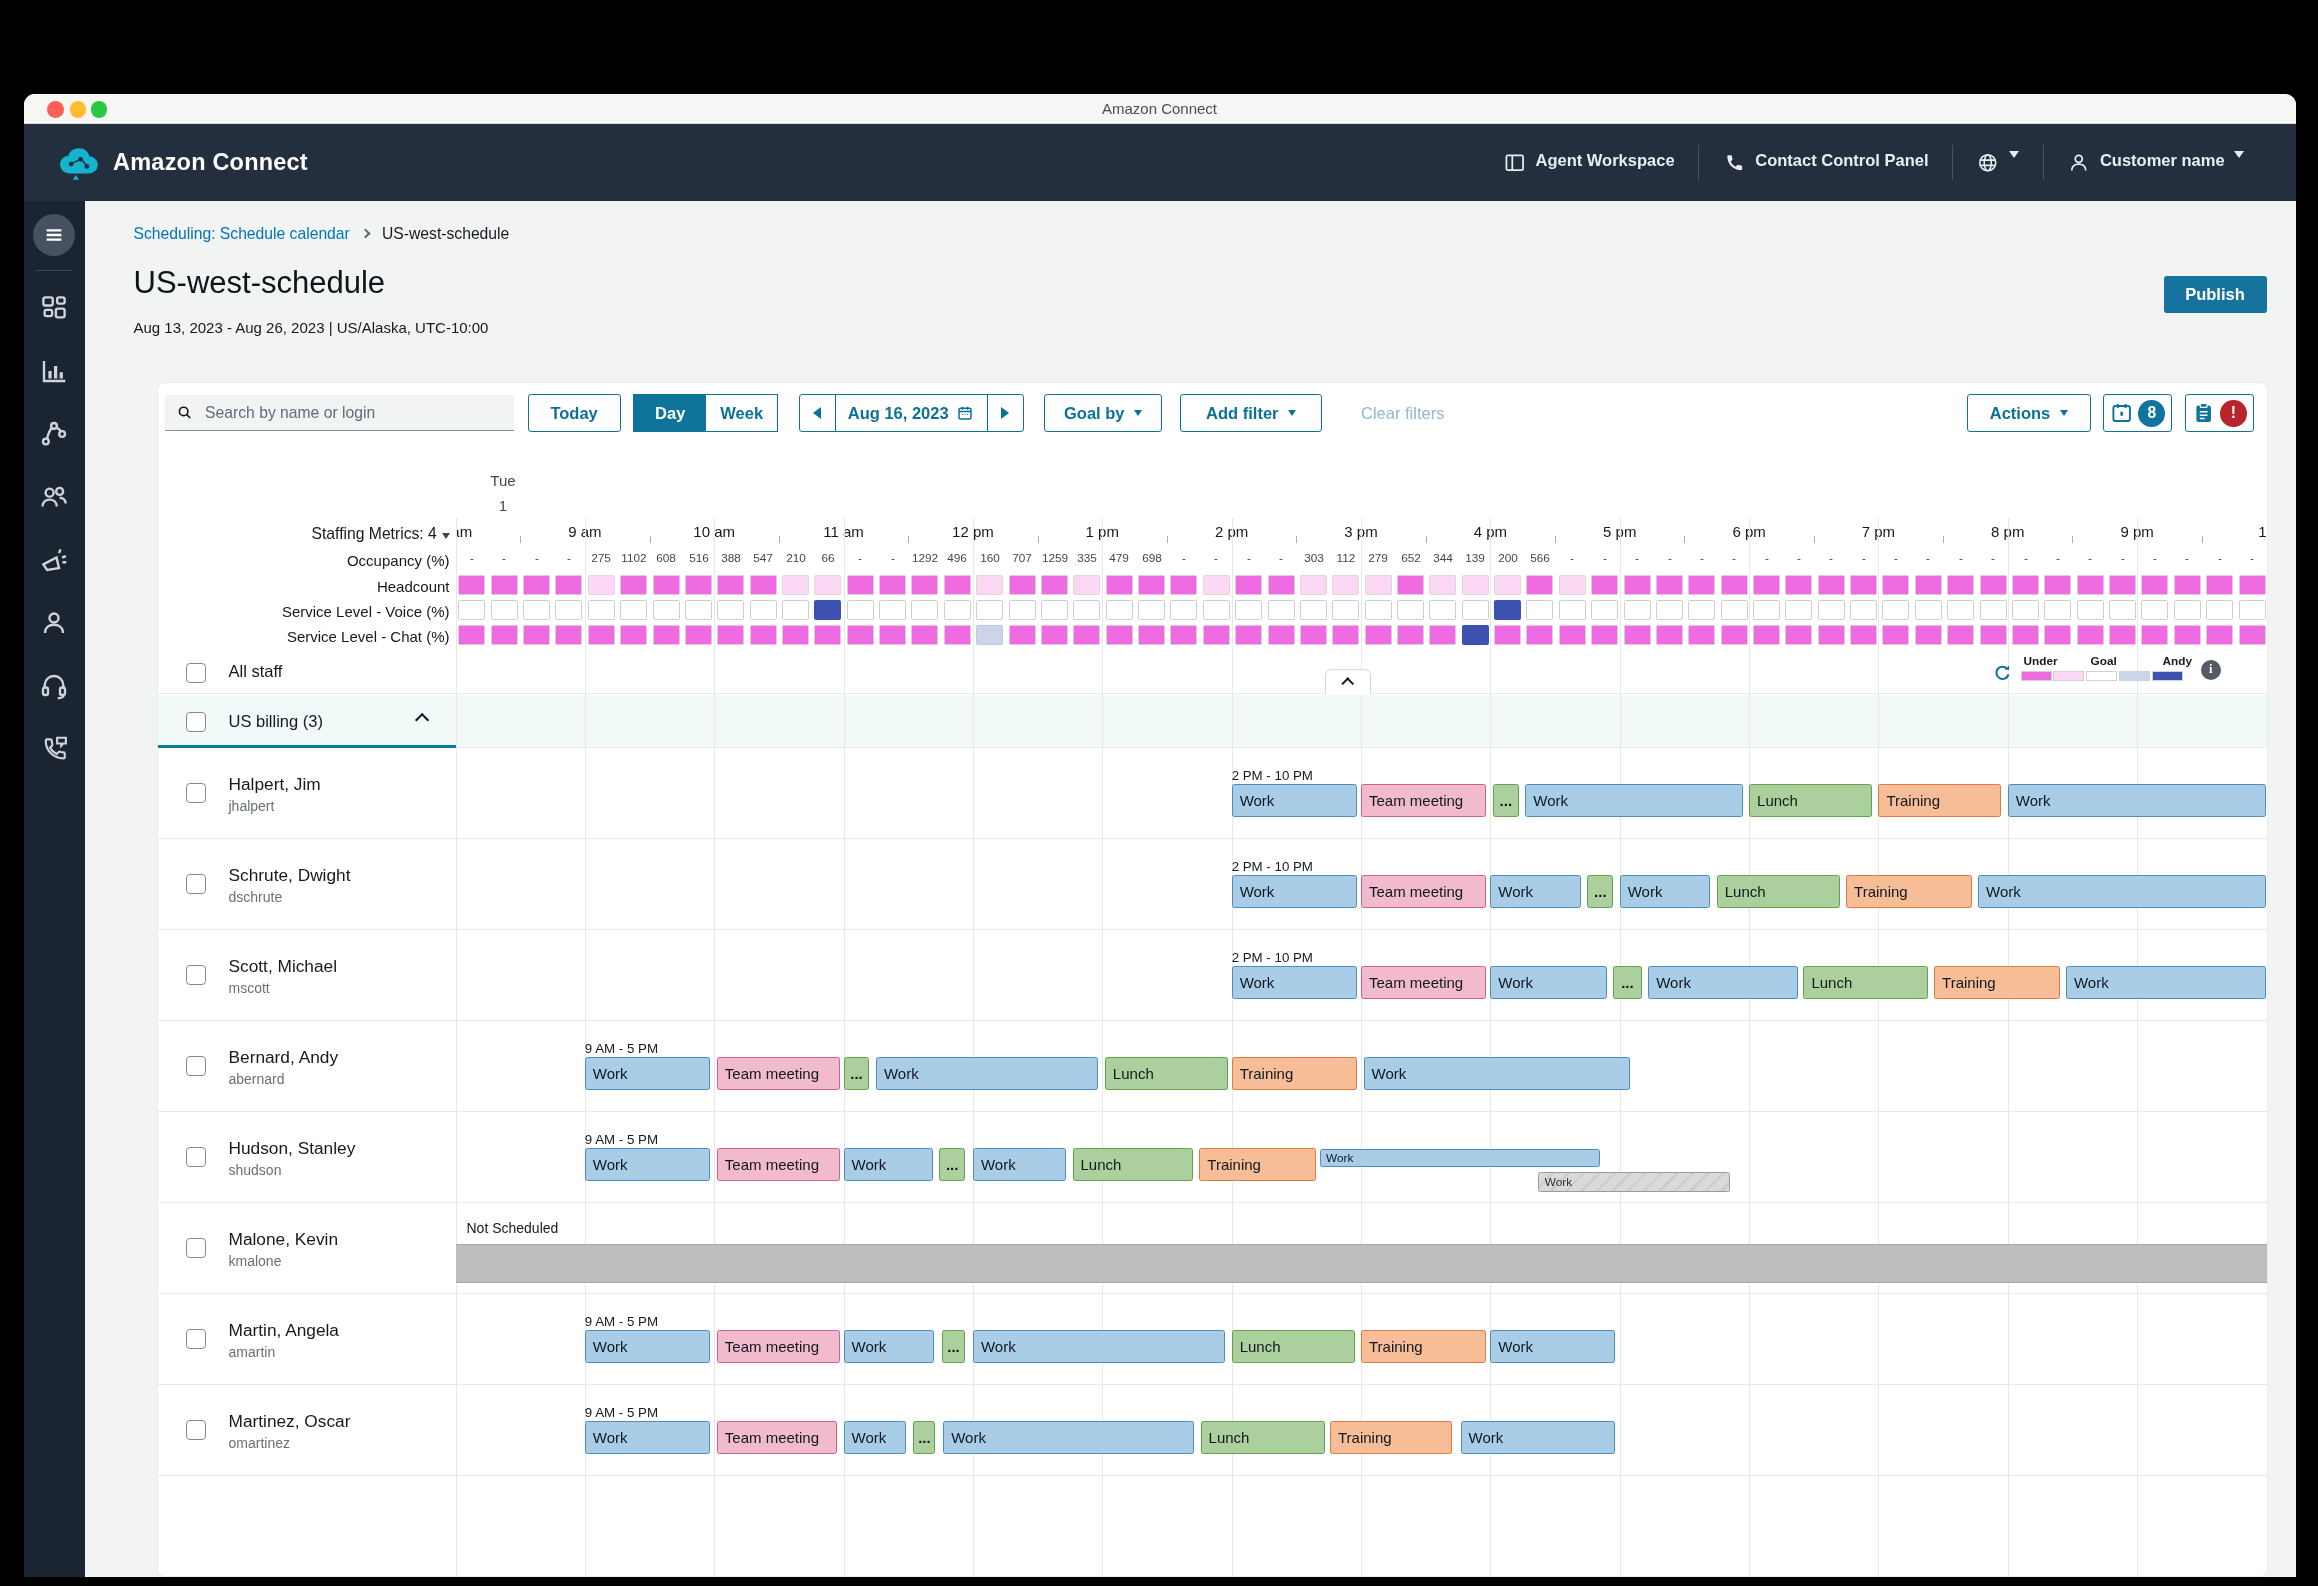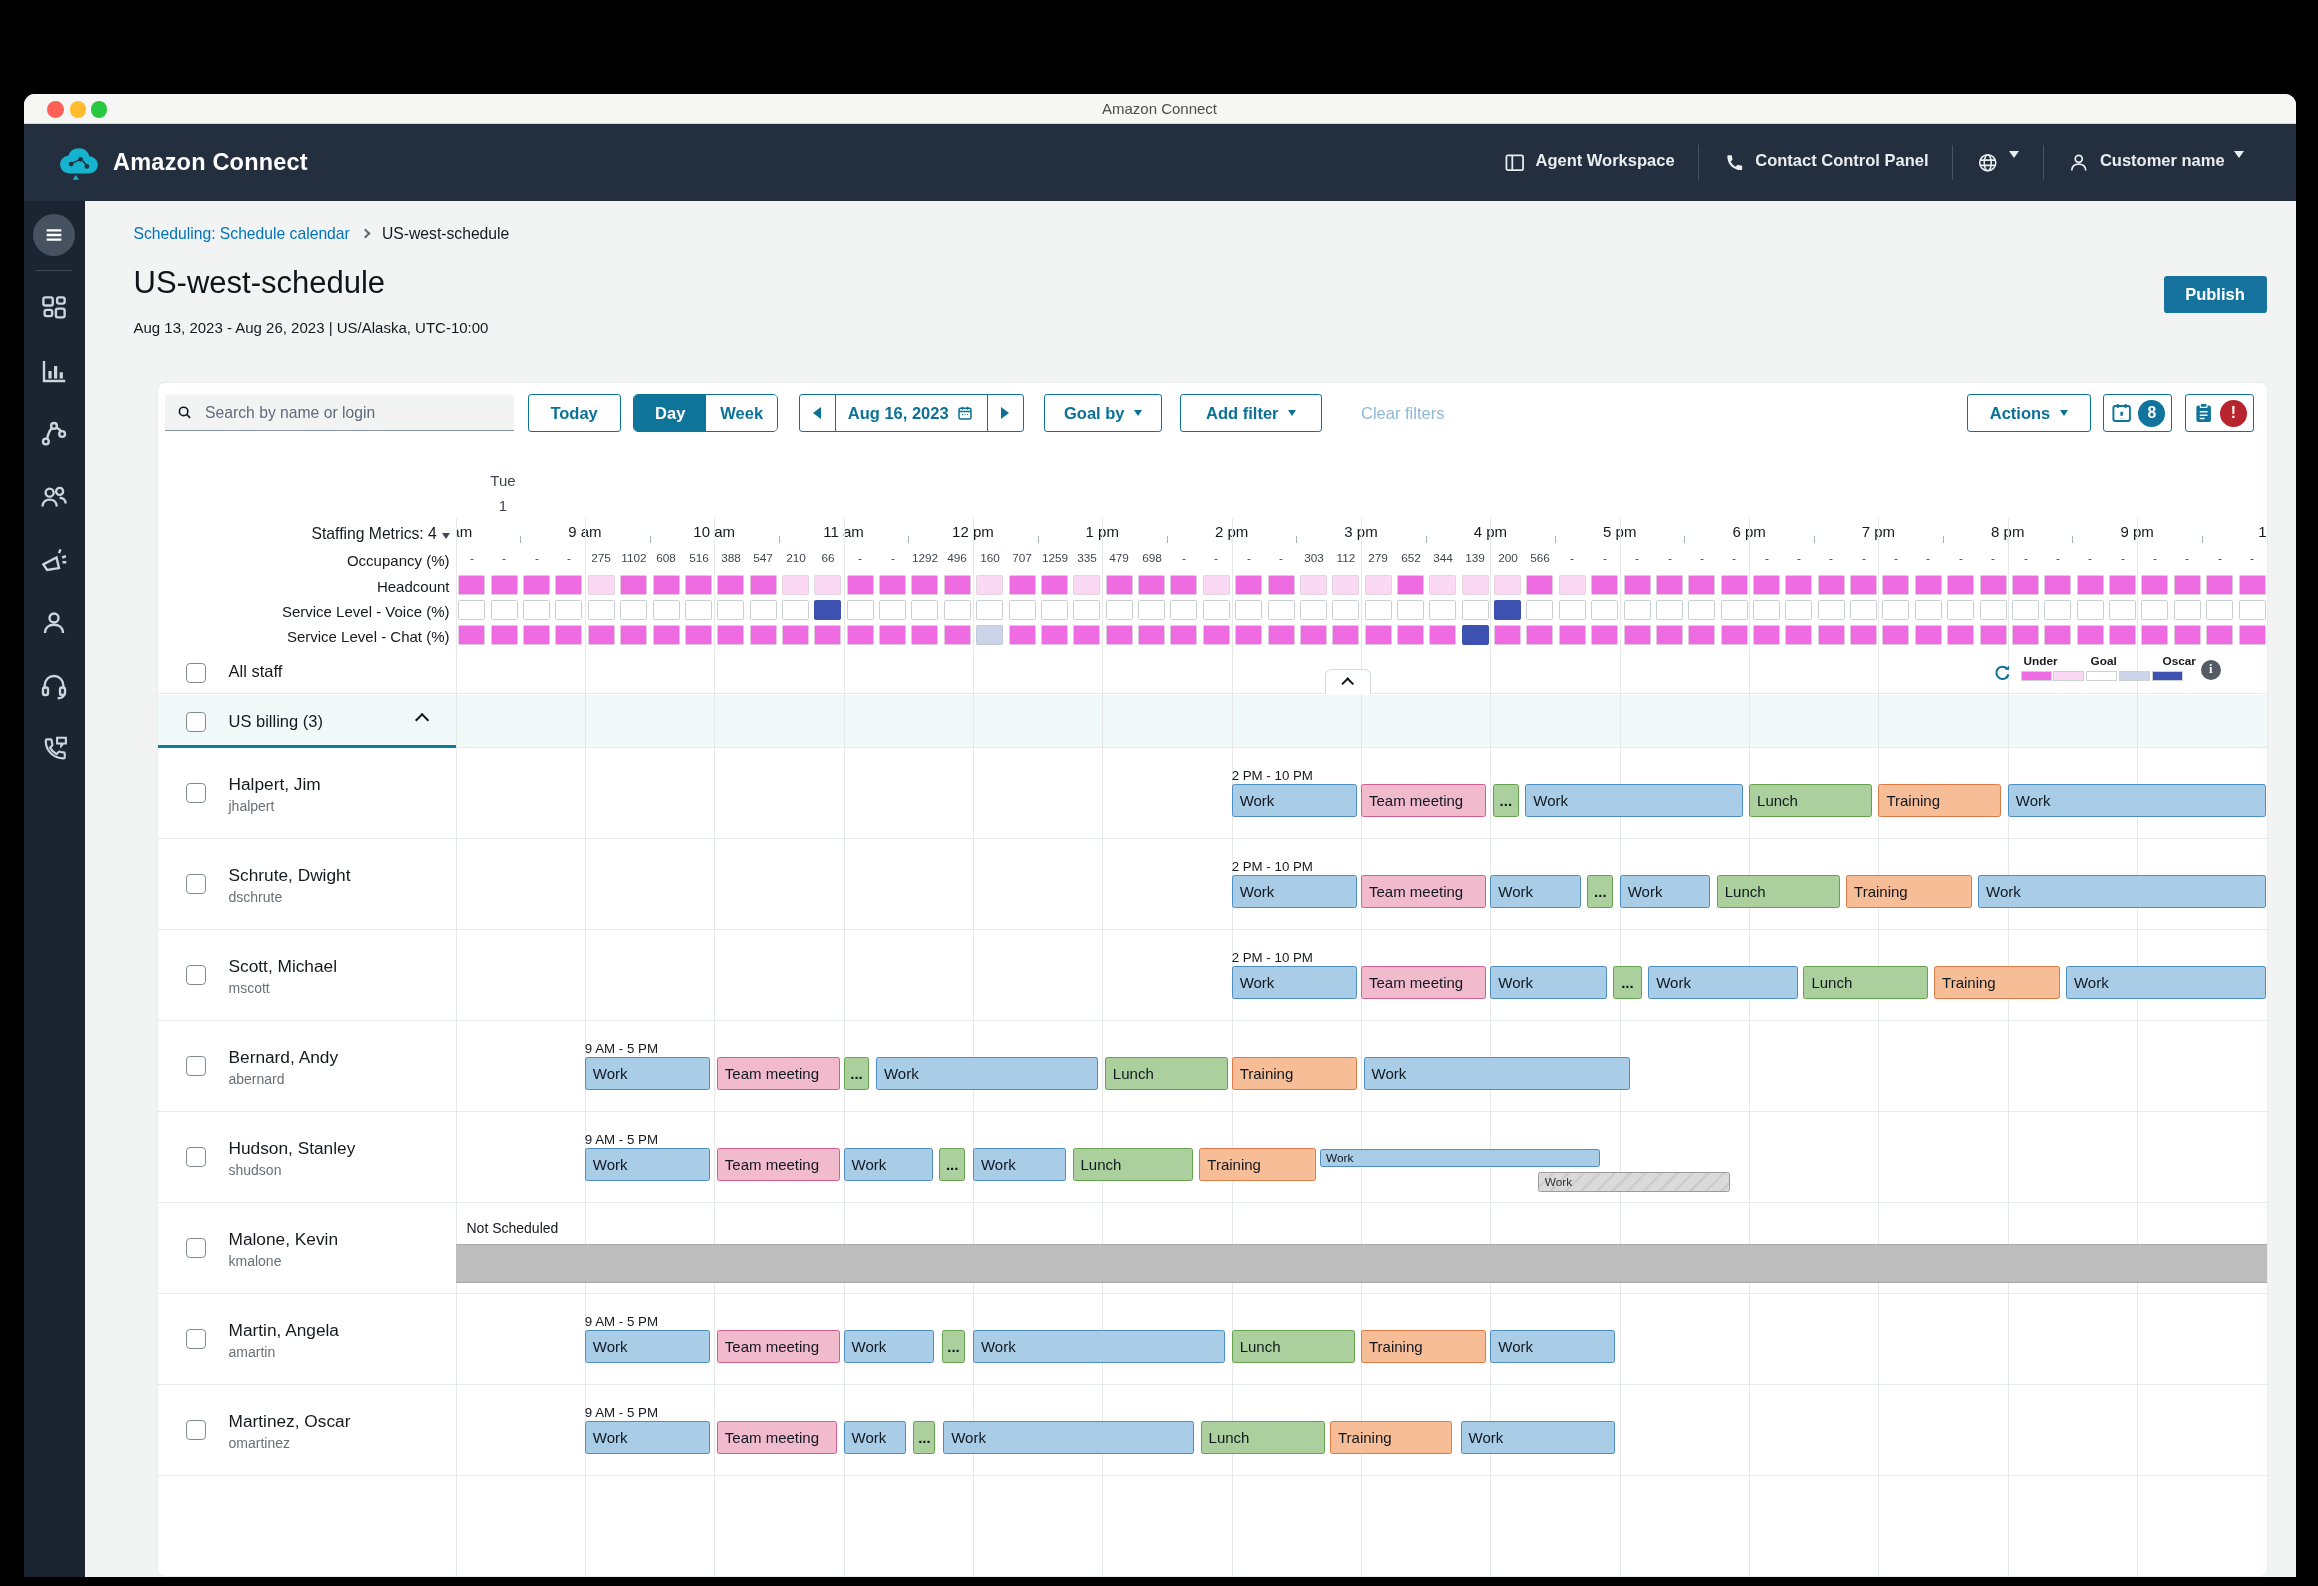--- a/index.html
+++ b/index.html
@@ -41,21 +41,21 @@
   .publish{position:absolute;top:75px;right:29px;width:103px;height:37px;background:#15739d;color:#fff;border:none;border-radius:3.1px;font-size:16.5px;font-weight:bold;cursor:pointer;}
   
   .card{position:absolute;left:72px;top:181px;width:2111px;height:1195px;background:#fff;border:0.8px solid #eaeded;border-radius:7.8px;overflow:hidden;}
   
   .toolbar{position:absolute;left:7.8px;right:12.6px;top:11px;height:38px;display:flex;align-items:center;}
   .search{width:349px;height:36px;background:#f2f3f3;border-bottom:1.6px solid #87939a;display:flex;align-items:center;gap:9.4px;padding:0 11px;}
   .search input{border:none;outline:none;background:transparent;font-size:15.7px;color:#414d5c;width:100%;}
   .search input::placeholder{color:#5f6b7a;}
   .btn{height:38px;border:1.6px solid #0b7196;border-radius:3.1px;background:#fff;color:#0b7196;font-size:16.5px;font-weight:bold;display:flex;align-items:center;justify-content:center;gap:9.4px;cursor:pointer;}
   .btn .caret{border-top-width:6.3px;border-left-width:4.7px;border-right-width:4.7px;}
-  .seg{display:flex;height:38px;border:1.6px solid #0b7196;border-radius:5px;overflow:hidden;}
+  .seg{display:flex;height:38px;border:1.6px solid #0b7196;border-radius:0;overflow:hidden;}
   .seg > div{display:flex;align-items:center;justify-content:center;font-size:16.5px;font-weight:bold;cursor:pointer;}
   .seg-day{width:72px;background:#0f7499;color:#fff;}
   .seg-week{width:71px;background:#fff;color:#0b7196;}
   .dategrp{display:flex;height:38px;border:1.6px solid #0b7196;border-radius:3.1px;overflow:hidden;background:#fff;}
   .dategrp > div{display:flex;align-items:center;justify-content:center;cursor:pointer;color:#0b7196;}
   .d-prev,.d-next{width:35px;}
   .d-date{width:153px;border-left:1.6px solid #0b7196;border-right:1.6px solid #0b7196;font-size:16.5px;font-weight:bold;gap:7.8px;}
   .arrow-l{width:0;height:0;border-top:6.3px solid transparent;border-bottom:6.3px solid transparent;border-right:8.6px solid #0b7196;}
   .arrow-r{width:0;height:0;border-top:6.3px solid transparent;border-bottom:6.3px solid transparent;border-left:8.6px solid #0b7196;}
   .clear-filters{color:#8fb8d2;font-size:16.5px;cursor:pointer;white-space:nowrap;}
@@ -606,21 +606,21 @@
       <div class="allstaff">
         <span class="cb" style="left:28px;top:11px"></span>
         <span class="as-label">All staff</span>
         <div class="legend">
           <svg class="lg-refresh" viewBox="0 0 24 24" fill="none" stroke="#0b7196" stroke-width="2.4">
             <path d="M18.8 13a7 7 0 1 1-1.7-6.6"></path>
                 <path d="M19.6 2.8v5h-5z" fill="#0b7196" stroke="none"></path>
           </svg>
           <span class="lg-lab" style="left:38px">Under</span>
           <span class="lg-lab" style="left:105px">Goal</span>
-          <span class="lg-lab" style="left:177px">Oscar</span>
+          <span class="lg-lab" style="left:177px">Andy</span>
           <span class="lg-sw" style="left:35px;background:#ef6be2"></span>
           <span class="lg-sw" style="left:67px;background:#fbd9f5"></span>
           <span class="lg-sw" style="left:100px;background:#ffffff"></span>
           <span class="lg-sw" style="left:133px;background:#ccd4ea"></span>
           <span class="lg-sw" style="left:166px;background:#3c51b0"></span>
           <span class="lg-info">i</span>
         </div>
       </div>
       <div class="chev-tab">
             <span class="chev-up"></span>

